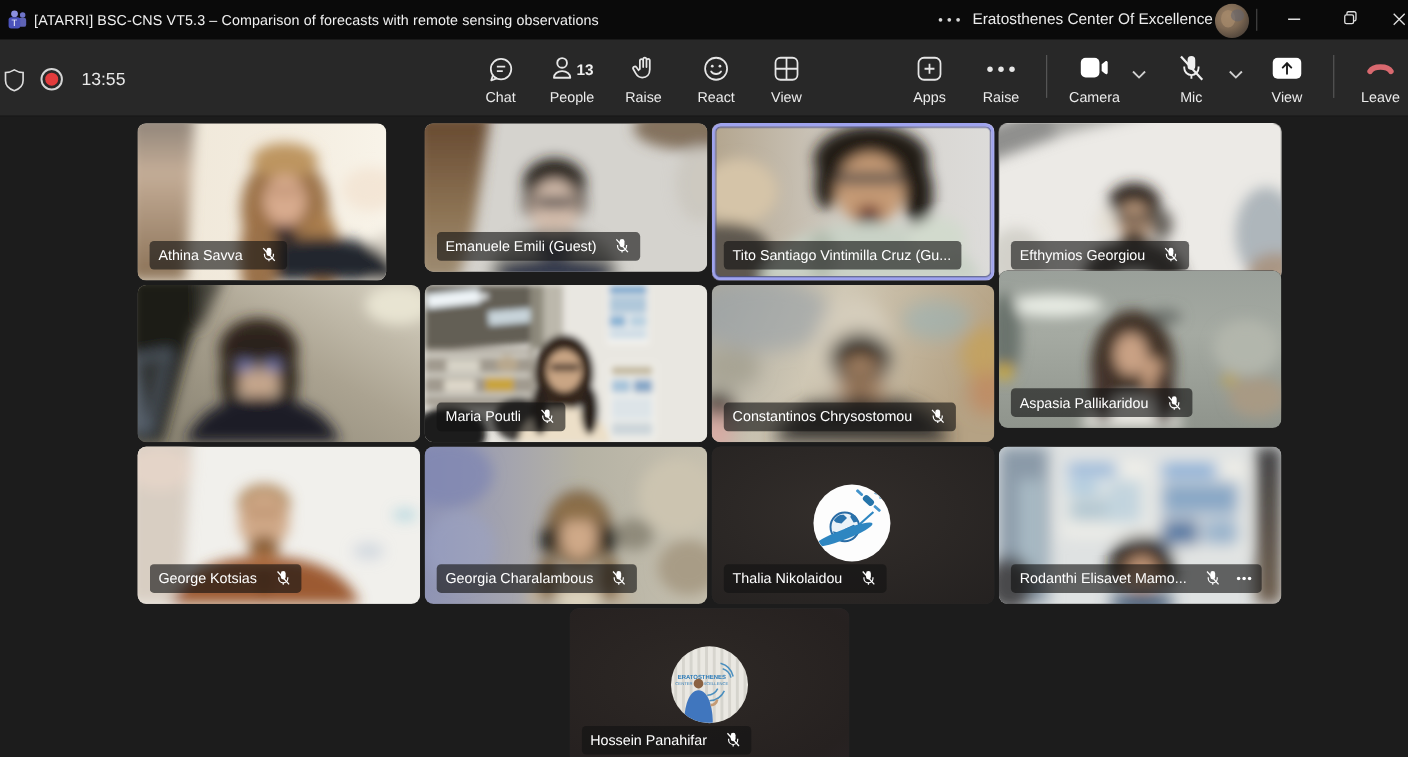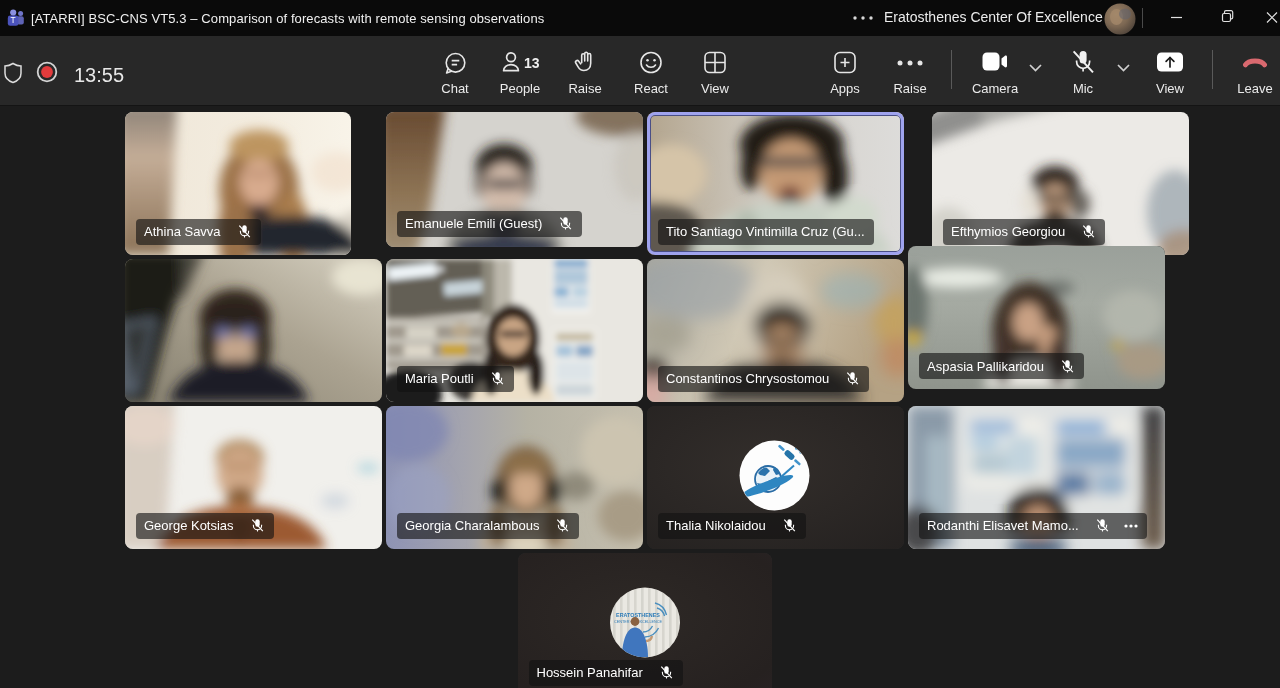--- a/index.html
+++ b/index.html
@@ -58,21 +58,21 @@
 
 <div class="toolbar">
 
   <svg width="20" height="22" viewBox="0 0 20 22" style="position:absolute;left:3px;top:26px" fill="none" stroke="#dcdcdc" stroke-width="1.5">
     <path d="M10 1.5c2.6 1.6 5.3 2.4 8 2.4v7.3c0 4.6-3.1 7.6-8 9.3-4.9-1.7-8-4.7-8-9.3V3.9c2.7 0 5.4-.8 8-2.4z"></path>
   </svg>
   <svg width="22" height="22" viewBox="0 0 22 22" style="position:absolute;left:36px;top:25px">
     <circle cx="11" cy="11" r="9.3" fill="none" stroke="#d4d4d4" stroke-width="1.8"></circle>
     <circle cx="11" cy="11" r="5.9" fill="#e23b3c"></circle>
   </svg>
-  <div style="position:absolute;left:74px;top:28px;font-size:20px;color:#e8e8e8;">13:55</div>
+  <div style="position:absolute;left:74px;top:28px;font-size:16px;color:#e8e8e8;">13:55</div>
 
   <div class="tbtn" style="left:425px;width:60px;">
     <svg class="ic" style="top:15px" width="25" height="25" viewBox="0 0 25 25" fill="none" stroke="#e6e6e6" stroke-width="1.6">
       <circle cx="13" cy="11.8" r="9.3"></circle>
       <path d="M5.6 17.5 L4.1 22 L9 20.2" stroke-linejoin="round" stroke-linecap="round"></path>
       <line x1="9.2" y1="9.6" x2="16.8" y2="9.6"></line>
         <line x1="9.2" y1="13.6" x2="14.6" y2="13.6"></line>
     </svg>
     <div class="tlab">Chat</div>
   </div>
@@ -287,21 +287,21 @@
 <ellipse cx="143" cy="82" rx="11" ry="8" fill="#7a4438"></ellipse>
 <ellipse cx="143" cy="93" rx="13" ry="8" fill="#3a2d22"></ellipse>
 <path d="M42 143 C55 108 98 90 143 90 C190 90 232 106 245 143 Z" fill="#c9d2c6"></path>
 <ellipse cx="205" cy="105" rx="26" ry="20" fill="#d2dacd"></ellipse>
 <ellipse cx="100" cy="120" rx="13" ry="22" fill="#b2bcae"></ellipse>
 </g>
       </svg>
 <div class="lbl">Tito Santiago Vintimilla Cruz (Gu...</div>
       <div style="position:absolute;inset:0;border-radius:8px;border:3.5px solid #9fa3ee;box-shadow:inset 0 0 0 1px #4a4f86;pointer-events:none"></div>
 </div>
-<div class="tile" style="left:932px;top:111.5px;width:257px;height:143px;">
+<div class="tile" style="left:908px;top:111.5px;width:257px;height:143px;">
 <svg class="art" width="257" height="143" viewBox="0 0 257 143" preserveAspectRatio="none">
 <defs>
           <filter id="fb" x="-30%" y="-30%" width="160%" height="160%">
             <feGaussianBlur stdDeviation="6"></feGaussianBlur>
           </filter>
         </defs>
 <rect width="257" height="143" fill="#eceae6"></rect>
 <g filter="url(#fb)">
 <rect x="-25" y="-10" width="115" height="30" fill="#8f8f8d" transform="rotate(-20 30 5)"></rect>
 <rect x="48" y="-22" width="85" height="24" fill="#a8a8a4" transform="rotate(-14 90 -10)"></rect>

